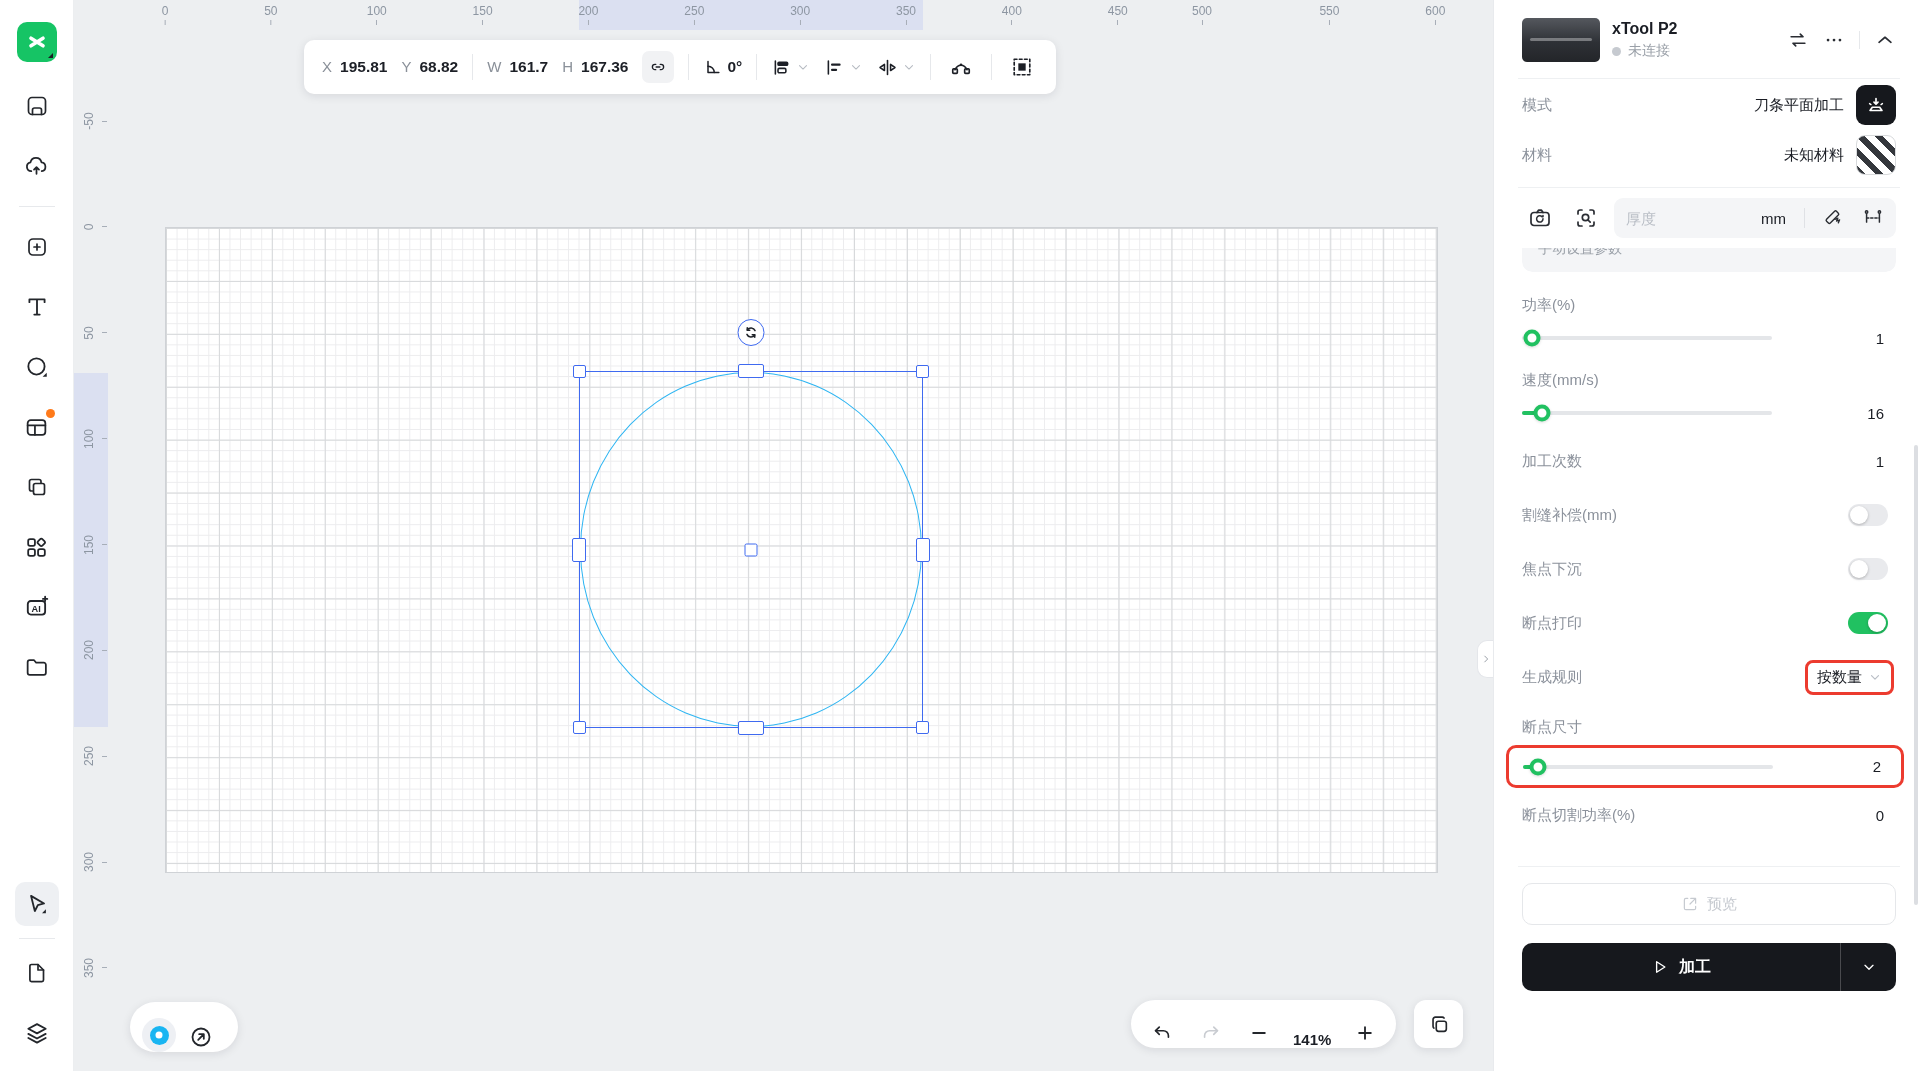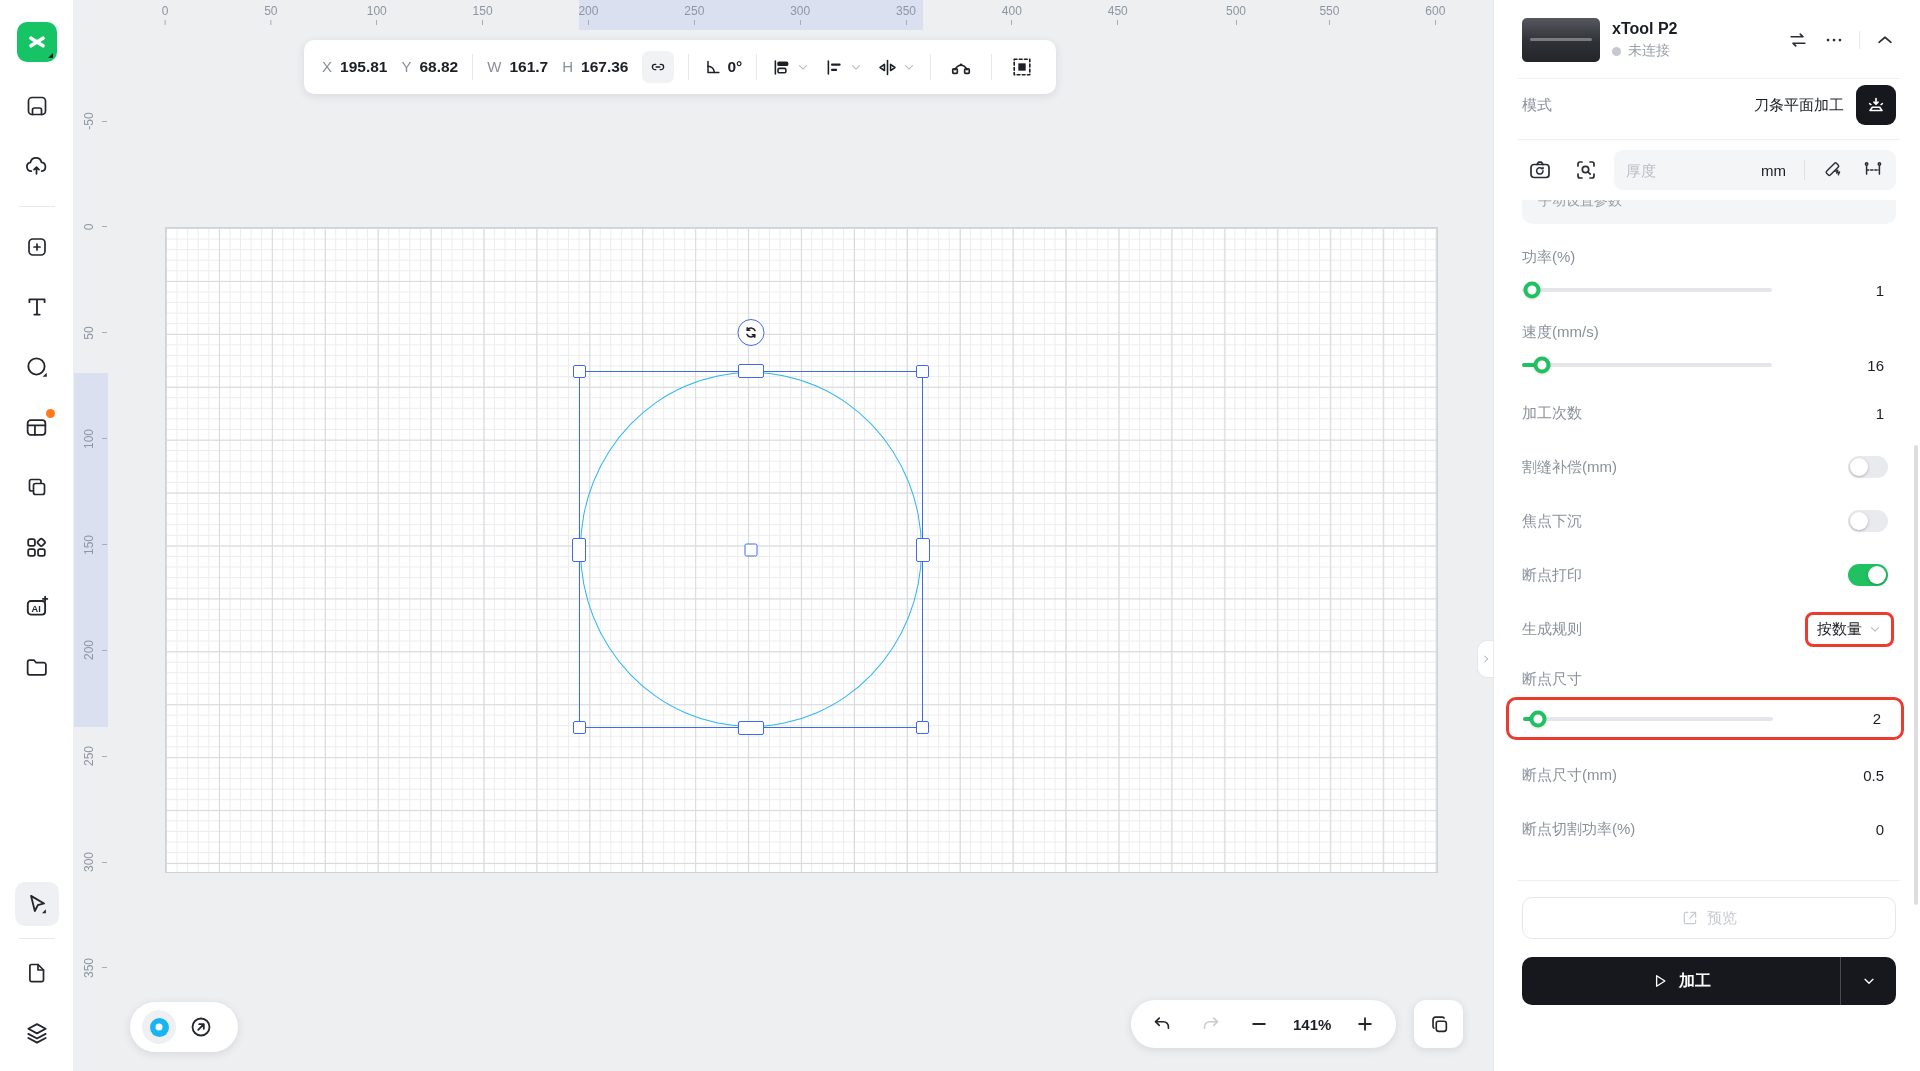--- a/index.html
+++ b/index.html
@@ -59,21 +59,21 @@
   .tb-btn { width:32px; height:32px; border-radius:7px; display:flex; align-items:center; justify-content:center; cursor:pointer; }
   .tb-btn.lit { background:#f1f2f4; }
   .tb-group { display:flex; align-items:center; gap:4px; cursor:pointer; }
   .toolbar svg { stroke:#1c1f26; fill:none; stroke-width:1.8; stroke-linecap:round; stroke-linejoin:round; }
   .toolbar svg.chev { stroke:#b6bbc2; }
 
   
   .collapse-tab { position:absolute; right:0; top:640px; width:16px; height:38px; background:#fff; border:1px solid #e4e6ea; border-right:none; border-radius:10px 0 0 10px; display:flex; align-items:center; justify-content:center; color:#9aa0a8; font-size:13px; cursor:pointer; z-index:4; }
 
   
-  .pill { position:absolute; background:#fff; border-radius:26px; box-shadow:0 2px 10px rgba(20,24,36,.10); display:flex; align-items:center; z-index:6; }
+  .pill { position:absolute; background:#fff; border-radius:26px; box-shadow:0 2px 10px rgba(20,24,36,.10); display:flex; align-items:flex-end; z-index:6; }
   .pill-left { left:56px; top:1002px; width:108px; height:50px; padding:0 12px; gap:10px; }
   .dot-btn { width:34px; height:34px; border-radius:50%; background:#eef0f4; display:flex; align-items:center; justify-content:center; cursor:pointer; }
   .cyan-dot { width:19px; height:19px; border-radius:50%; background:#19b5f2; position:relative; }
   .cyan-dot::after { content:""; position:absolute; left:50%; top:50%; transform:translate(-50%,-50%); width:7px; height:7px; border-radius:50%; background:#fff; }
   .pill-right { left:1057px; top:1000px; width:265px; height:48px; padding:0 16px; justify-content:space-between; }
   .sq-btn { position:absolute; left:1340px; top:1000px; width:49px; height:48px; background:#fff; border-radius:12px; box-shadow:0 2px 10px rgba(20,24,36,.10); display:flex; align-items:center; justify-content:center; cursor:pointer; z-index:6; }
   .zoom-val { font-size:15px; font-weight:700; color:#1c1f26; }
   .pill svg, .sq-btn svg { stroke:#23262b; fill:none; stroke-width:1.8; stroke-linecap:round; stroke-linejoin:round; }
   .pill svg.dim { stroke:#c9ccd1; }
   .icon-btn { width:30px; height:30px; display:flex; align-items:center; justify-content:center; cursor:pointer; }
@@ -276,21 +276,21 @@
           <span class="tm"></span>
         </div>
         <div class="tick" style="left: 937.88px;">
           <span class="tl">400</span>
           <span class="tm"></span>
         </div>
         <div class="tick" style="left: 1043.74px;">
           <span class="tl">450</span>
           <span class="tm"></span>
         </div>
-        <div class="tick" style="left: 1162px;">
+        <div class="tick" style="left: 1128px;">
           <span class="tl">500</span>
           <span class="tm"></span>
         </div>
         <div class="tick" style="left: 1255.46px; justify-content: flex-end;">
           <span class="tl">550</span>
           <span class="tm"></span>
         </div>
         <div class="tick" style="left: 1361.32px;">
           <span class="tl">600</span>
           <span class="tm"></span>
@@ -523,20 +523,25 @@
       <span class="kv-lab">模式</span>
       <span class="kv-val">刀条平面加工</span>
       <div class="mode-ico">
         <svg width="22" height="22" viewBox="0 0 24 24">
             <path d="M12 5 v6 M9.8 8.8 L12 11 l2.2 -2.2" stroke="#fff" stroke-width="1.8" fill="none" stroke-linecap="round" stroke-linejoin="round"></path>
             <path d="M8 14.5 h8 l2.5 3.5 h-13 z" stroke="#fff" stroke-width="1.8" fill="none" stroke-linejoin="round"></path>
             <path d="M6.5 11.5 l-1.5 -1 M17.5 11.5 l1.5 -1" stroke="#fff" stroke-width="1.6" stroke-linecap="round"></path>
           </svg>
       </div>
     </div>
+    <div class="kv-row" style="height:48px;">
+      <span class="kv-lab">材料</span>
+      <span class="kv-val">未知材料</span>
+      <div class="mat-swatch"></div>
+    </div>
     <div class="hr" style="margin-top:8px;"></div>
 
     <div class="thick-row">
       <div class="ghost-btn">
           <svg width="24" height="24" viewBox="0 0 24 24">
             <rect x="3" y="6.5" width="18" height="13" rx="3"></rect>
             <path d="M9 6.5 L10.5 4.2 h3 L15 6.5"></path>
             <path d="M15 12.8 a3.2 3.2 0 1 1 -1.2 -2.4 M15 9.5 v1.2 h-1.2" stroke-width="1.5"></path>
           </svg>
         </div>
@@ -617,24 +622,20 @@
 
     <div class="p-label" style="margin-top:14px;">断点尺寸</div>
     <div class="red-slider">
       <div class="track">
           <div class="fill" style="width:6%;"></div>
           <div class="knob" style="left:6%;"></div>
         </div>
       <span class="s-val">2</span>
     </div>
 
-    <div class="simple-row" style="margin-top:8px;">
-      <span class="kv-lab">断点尺寸(mm)</span>
-      <span class="row-val">0.5</span>
-    </div>
     <div class="simple-row">
       <span class="kv-lab">断点切割功率(%)</span>
       <span class="row-val">0</span>
     </div>
 
     <div class="panel-hr"></div>
 
     <div class="preview-btn">
       <svg width="18" height="18" viewBox="0 0 24 24">
           <path d="M9 4.5 H6.5 A2 2 0 0 0 4.5 6.5 v11 a2 2 0 0 0 2 2 h11 a2 2 0 0 0 2 -2 V15"></path>

